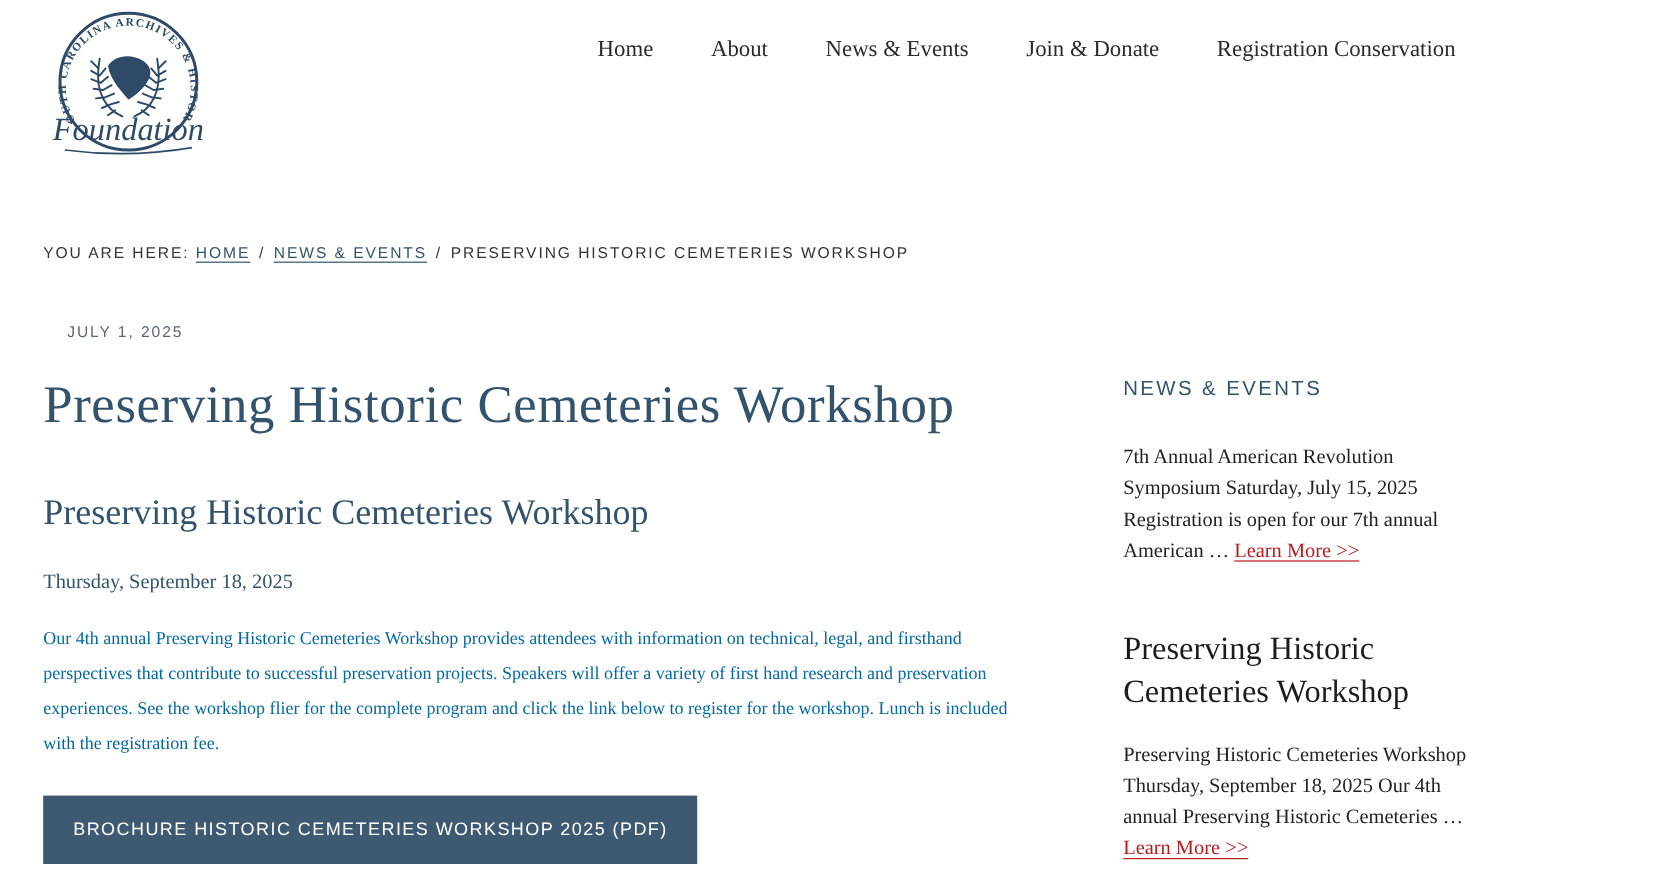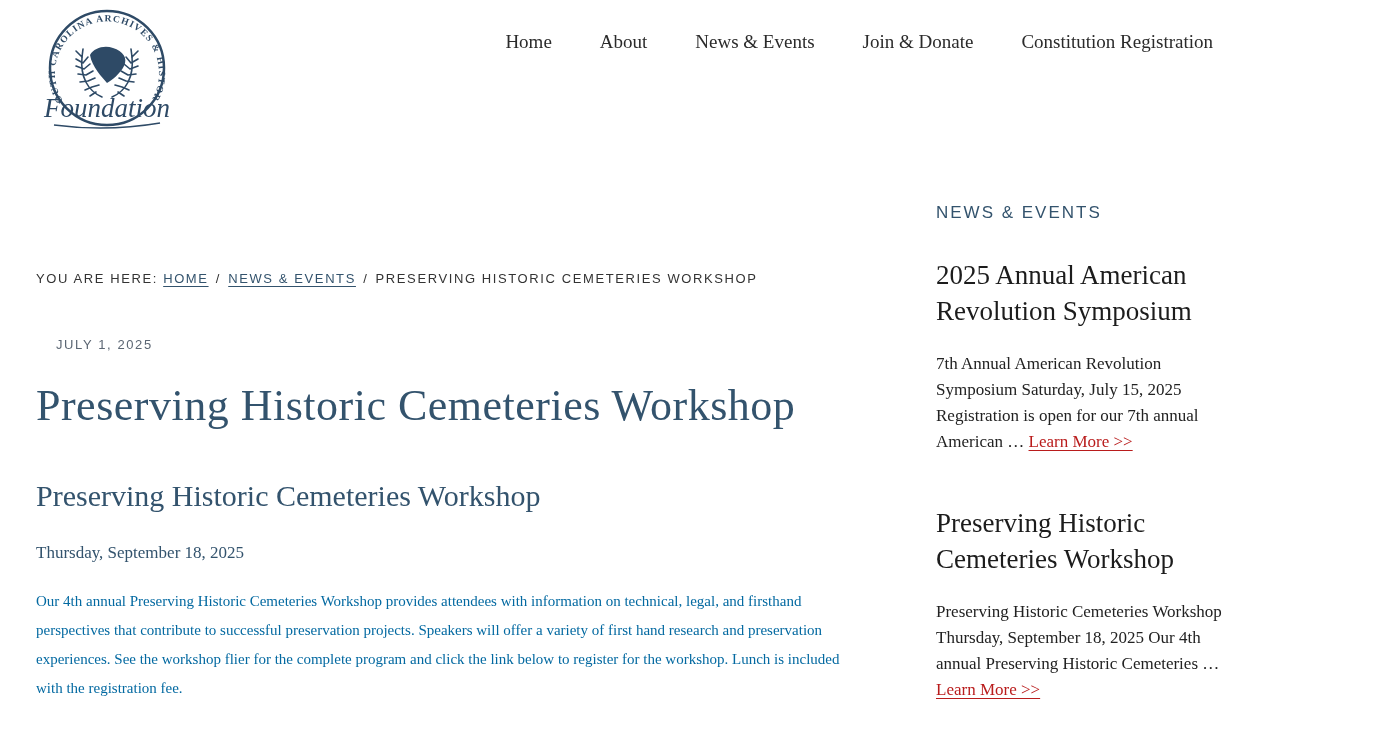--- a/index.html
+++ b/index.html
@@ -166,21 +166,21 @@
       <text x="71" y="112" text-anchor="middle" font-family="Liberation Serif, serif" font-style="italic" font-size="27" fill="#2e4a66">Foundation</text>
       <path d="M 18,120 Q 71,127 124,118" stroke="#2e4a66" stroke-width="1.4" fill="none"></path>
     </svg>
   </a>
 
   <nav class="main-nav">
     <a href="#">Home</a>
     <a href="#">About</a>
     <a href="#">News &amp; Events</a>
     <a href="#">Join &amp; Donate</a>
-    <a href="#">Constitution Registration</a>
+    <a href="#">Registration Conservation</a>
   </nav>
 </header>
 
 <div class="content">
 
   <main class="main-col">
 
     <div class="breadcrumb">
       <span>YOU ARE HERE:</span>
       <a href="#">HOME</a>
@@ -193,27 +193,27 @@
     <p class="post-date">JULY 1, 2025</p>
 
     <h1 class="entry-title">Preserving Historic Cemeteries Workshop</h1>
 
     <h2 class="entry-sub">Preserving Historic Cemeteries Workshop</h2>
 
     <h3 class="entry-when">Thursday, September 18, 2025</h3>
 
     <p class="entry-body">Our 4th annual Preserving Historic Cemeteries Workshop provides attendees with information on technical, legal, and firsthand perspectives that contribute to successful preservation projects. Speakers will offer a variety of first hand research and preservation experiences. See the workshop flier for the complete program and click the link below to register for the workshop. Lunch is included with the registration fee.</p>
 
+    <button class="pdf-button">BROCHURE HISTORIC CEMETERIES WORKSHOP 2025 (PDF)</button>
   </main>
 
   <aside class="sidebar">
     <h3 class="sidebar-heading">NEWS &amp; EVENTS</h3>
 
     <div class="sidebar-post">
-      <h4>2025 Annual American Revolution Symposium</h4>
       <p><span>7th Annual American Revolution Symposium Saturday, July 15, 2025 Registration is open for our 7th annual American …</span>
         <a href="#" class="more-link">Learn More &gt;&gt;</a></p>
     </div>
 
     <div class="sidebar-post">
       <h4>Preserving Historic Cemeteries Workshop</h4>
       <p><span>Preserving Historic Cemeteries Workshop Thursday, September 18, 2025 Our 4th annual Preserving Historic Cemeteries …</span>
         <a href="#" class="more-link">Learn More &gt;&gt;</a></p>
     </div>
   </aside>

